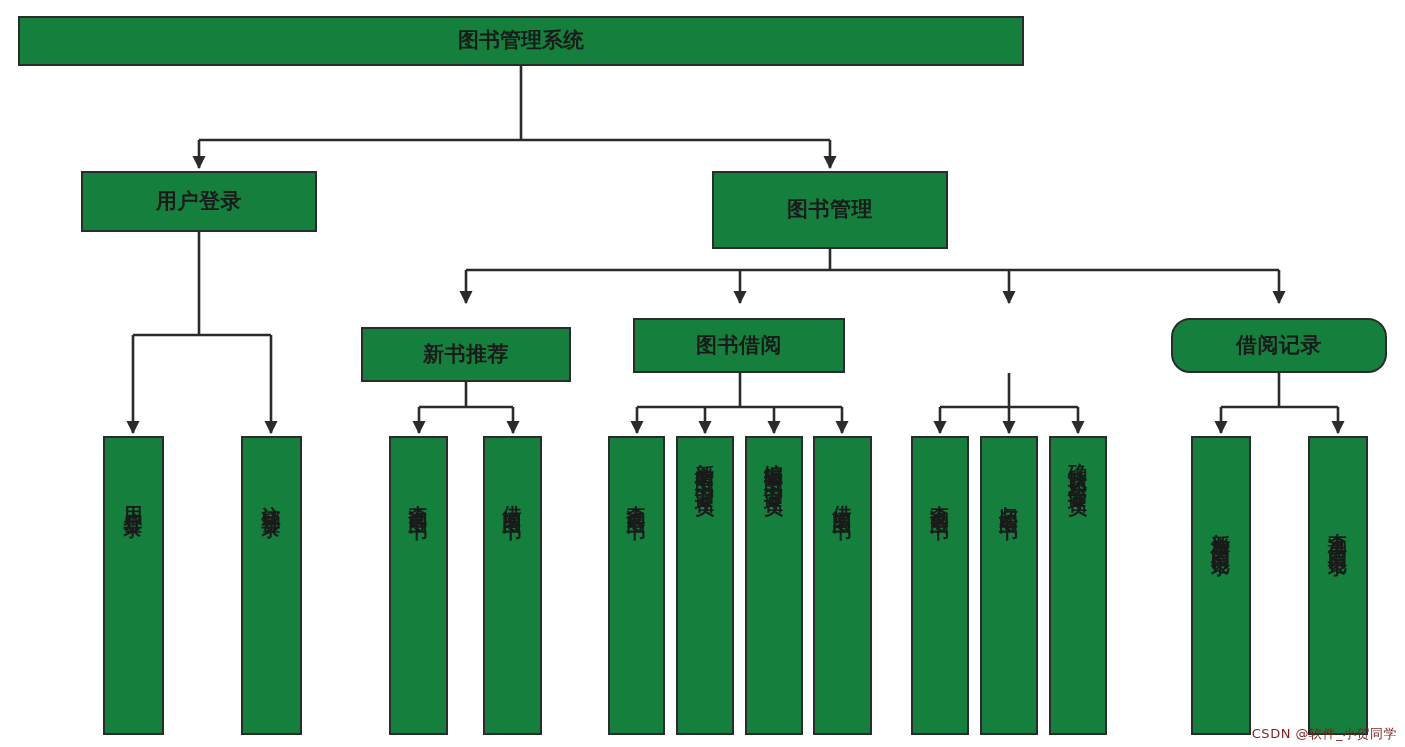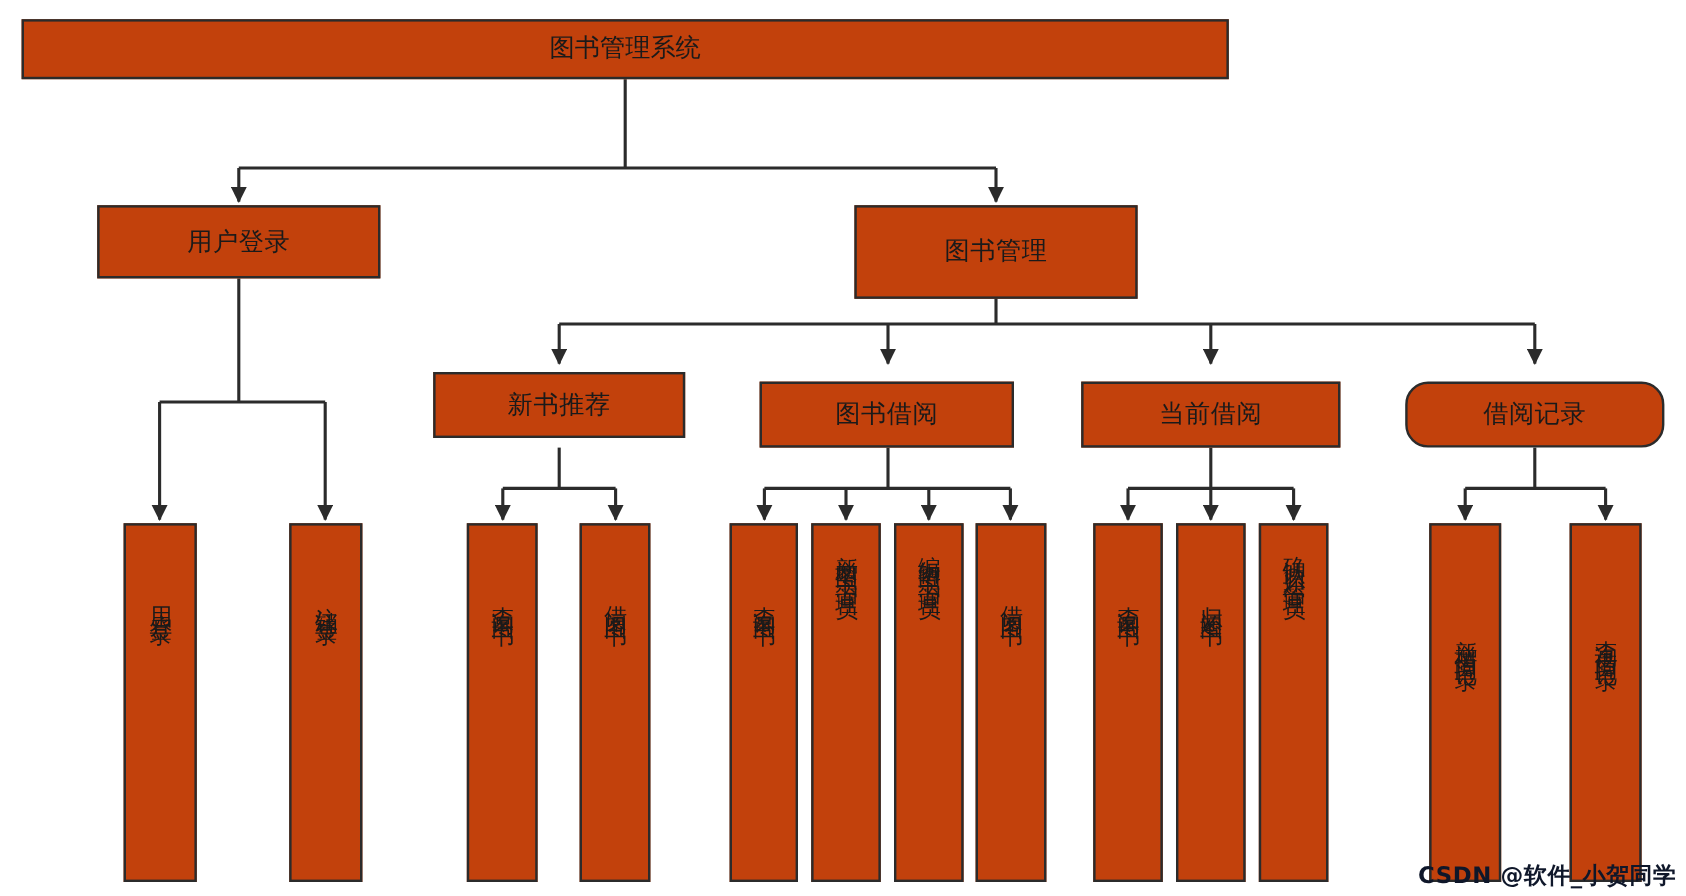--- a/index.html
+++ b/index.html
@@ -23,27 +23,28 @@
     left: 0;
     top: 0;
     width: 1405px;
     height: 747px;
     pointer-events: none;
   }
   .node {
     position: absolute;
     box-sizing: border-box;
     border: 2.5px solid #2b2b2b;
-    background: #c2410c;
+    background: #15803d;
     color: #1a1a1a;
     display: flex;
     align-items: center;
     justify-content: center;
     text-align: center;
     line-height: 1.12;
+    font-weight: bold;
   }
   .node.h {
     font-size: 21px;
     letter-spacing: 0.5px;
   }
   .node.root {
     font-size: 21px;
   }
   .node.v {
     font-size: 19px;
@@ -64,26 +65,25 @@
   .node.v.top .vtext {
     margin-top: 4px;
   }
   .node.v.near .vtext {
     margin-top: 46px;
   }
   .watermark {
     position: absolute;
     right: 8px;
     bottom: 4px;
-    font-size: 19px;
-    color: #0f172a;
+    font-size: 13px;
+    color: #7f1d1d;
     letter-spacing: 0.5px;
     white-space: nowrap;
     font-family: "DejaVu Sans", "Liberation Sans", sans-serif;
-    font-weight: bold;
   }
 </style>
 </head>
 <body>
 
 <div id="canvas">
 
   <svg id="edges" viewBox="0 0 1405 747" xmlns="http://www.w3.org/2000/svg">
     <defs>
       <marker id="arrow" viewBox="0 0 10 10" refX="9.2" refY="5" markerWidth="5.2" markerHeight="5.2" orient="auto-start-reverse">
@@ -140,29 +140,26 @@
     <span>图书管理系统</span>
   </div>
 
   <div class="node h" style="left:81px; top:171px; width:236px; height:61px;">
     <span>用户登录</span>
   </div>
   <div class="node h" style="left:712px; top:171px; width:236px; height:78px;">
     <span>图书管理</span>
   </div>
 
-  <div class="node h" style="left:361px; top:310px; width:210px; height:55px;text-align:center;">
+  <div class="node h" style="left:361px; top:327px; width:210px; height:55px;text-align:center;">
     <span>新书推荐</span>
   </div>
   <div class="node h" style="left:633px; top:318px; width:212px; height:55px;">
     <span>图书借阅</span>
   </div>
-  <div class="node h" style="left:901px; top:318px; width:216px; height:55px;">
-    <span>当前借阅</span>
-  </div>
   <div class="node h" style="left:1171px; top:318px; width:216px; height:55px;border-radius:19px;">
     <span>借阅记录</span>
   </div>
 
   <div class="node v near" style="left:103px; top:436px; width:61px; height:299px;">
     <span class="vtext">用户登录</span>
   </div>
   <div class="node v near" style="left:241px; top:436px; width:61px; height:299px;">
     <span class="vtext">注销登录</span>
   </div>

